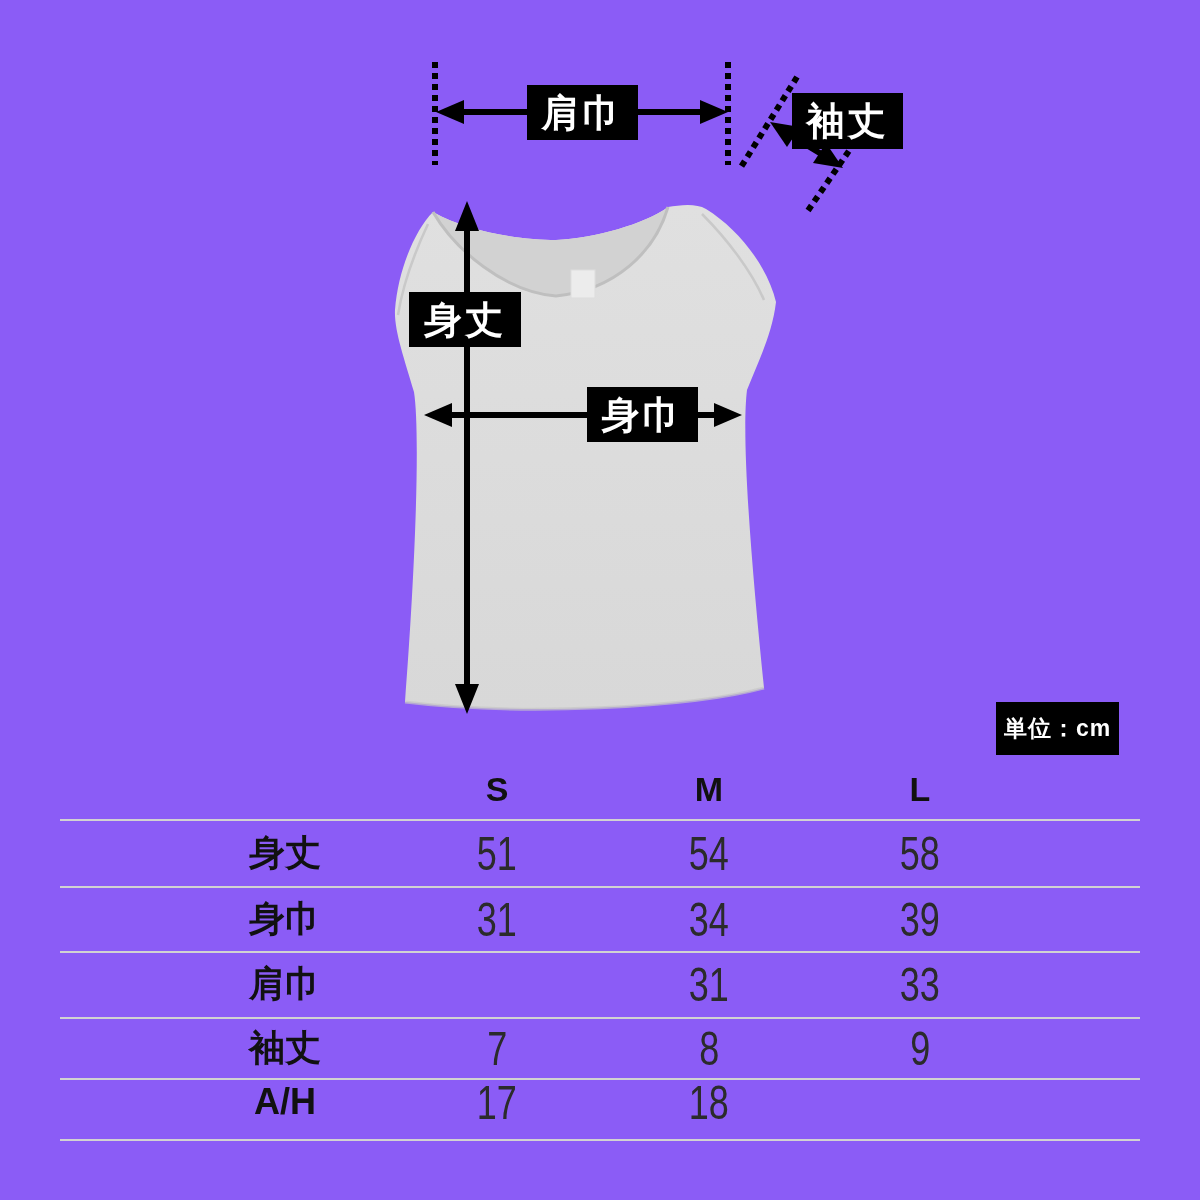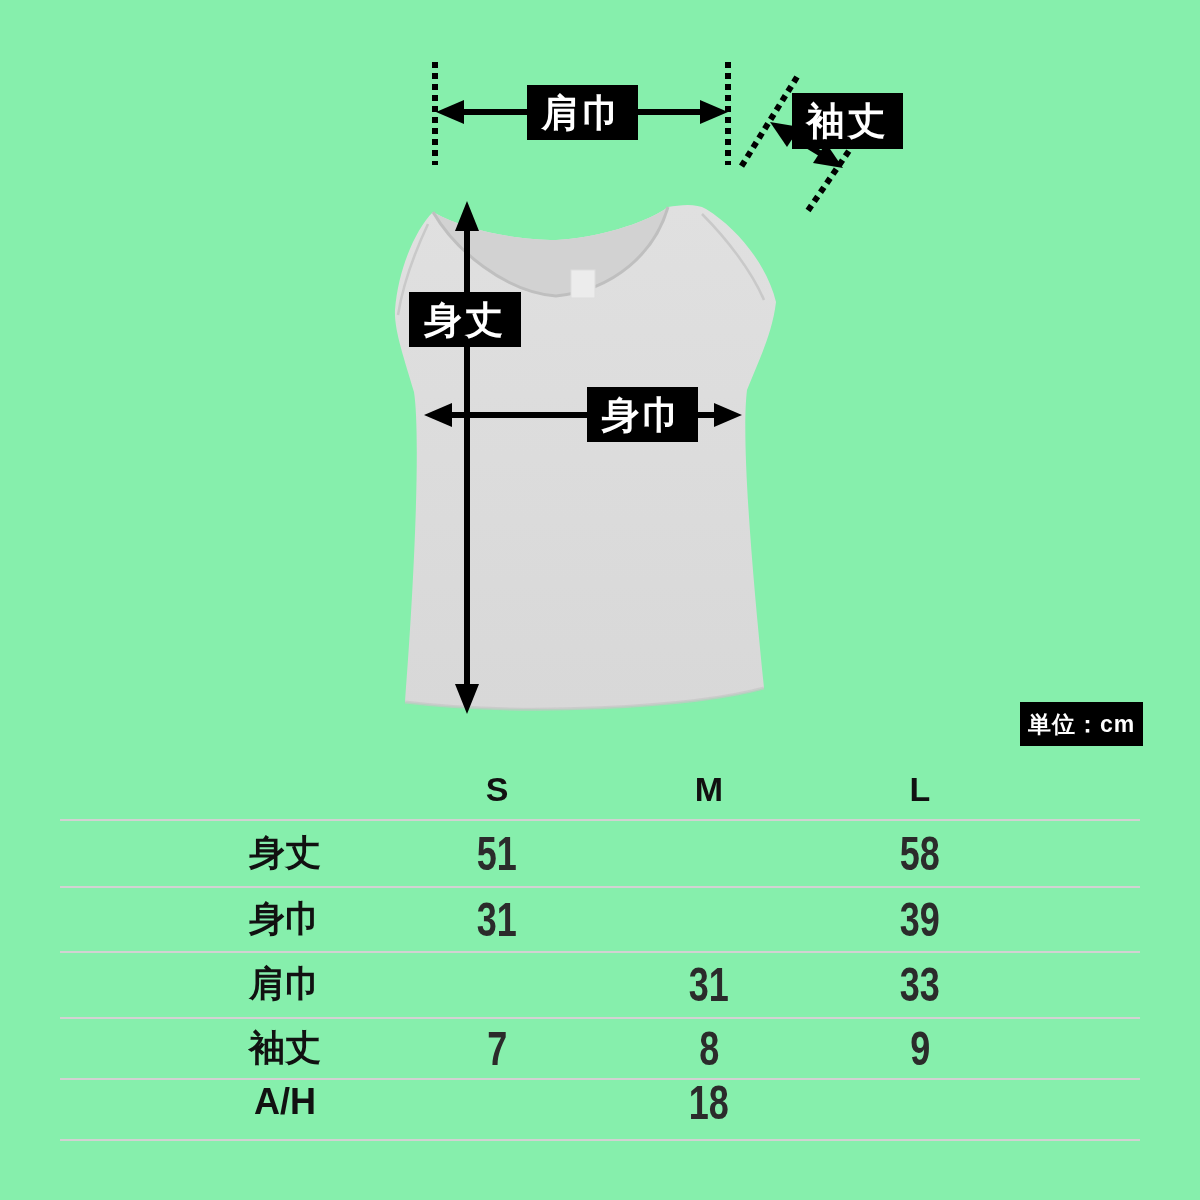--- a/index.html
+++ b/index.html
@@ -1,34 +1,34 @@
 <!DOCTYPE html>
 <html><head>
 <meta charset="utf-8">
 <style>
   html,body { margin:0; padding:0; background:#ffffff; }
   .canvas {
-    position:relative; width:1200px; height:1200px; background:#86efac;
+    position:relative; width:1200px; height:1200px; background:#8b5cf6;
     font-family:"Liberation Sans","DejaVu Sans",sans-serif; overflow:hidden;
   }
   .diagram-svg { position:absolute; left:0; top:0; width:1200px; height:1200px; }
 
   
   .mlabel {
     position:absolute; background:#000000; color:#ffffff;
     display:flex; align-items:center; justify-content:center;
     font-weight:bold; font-size:38px; letter-spacing:3px; line-height:1;
   }
   #label-shoulder { left:527px; top:85px;  width:111px; height:55px; }
   #label-sleeve   { left:792px; top:93px;  width:111px; height:56px; }
   #label-bodylen  { left:409px; top:292px; width:112px; height:55px; }
   #label-bodywid  { left:587px; top:387px; width:111px; height:55px; }
 
   .unit-badge {
-    position:absolute; left:1020px; top:702px; width:123px; height:44px;
+    position:absolute; left:996px; top:702px; width:123px; height:53px;
     background:#000000; color:#ffffff; display:flex; align-items:center;
     justify-content:center; font-size:23px; font-weight:bold; letter-spacing:1px;
   }
 
   
   .trow { position:absolute; left:0; width:1200px; }
   #trow-head { top:760px; height:58px; }
   #trow-0 { top:821px; height:64px; }
   #trow-1 { top:888px; height:62px; }
   #trow-2 { top:953px; height:63px; }
@@ -37,21 +37,21 @@
 
   .cell {
     position:absolute; top:0; height:100%; width:220px;
     display:flex; align-items:center; justify-content:center; color:#111111;
   }
   .cell.lab { left:175px; font-weight:bold; font-size:36px; }
   .cell.c-s { left:387px; }
   .cell.c-m { left:599px; }
   .cell.c-l { left:810px; }
   .cell.head { font-weight:bold; font-size:34px; color:#111111; }
-  .cell.val { font-size:48px; font-weight:bold; color:#2b2b2b; }
+  .cell.val { font-size:48px; font-weight:normal; color:#2b2b2b; }
   .cell.val span { display:inline-block; transform:scaleX(0.75); transform-origin:center; }
 
   .tline {
     position:absolute; left:60px; width:1080px; height:2px; background:#d2d2d2;
   }
   #tline-0 { top:819px; }  #tline-1 { top:886px; }
   #tline-2 { top:951px; }  #tline-3 { top:1017px; }
   #tline-4 { top:1078px; } #tline-5 { top:1139px; }
 </style>
 </head>
@@ -137,32 +137,38 @@
       <div class="cell c-l head">L</div>
     </div>
 
     <div class="tline" id="tline-0"></div>
 
     <div class="trow" id="trow-0">
       <div class="cell lab">身丈</div>
       <div class="cell c-s val">
           <span>51</span>
         </div>
+      <div class="cell c-m val">
+          <span>54</span>
+        </div>
       <div class="cell c-l val">
           <span>58</span>
         </div>
     </div>
 
     <div class="tline" id="tline-1"></div>
 
     <div class="trow" id="trow-1">
       <div class="cell lab">身巾</div>
       <div class="cell c-s val">
           <span>31</span>
         </div>
+      <div class="cell c-m val">
+          <span>34</span>
+        </div>
       <div class="cell c-l val">
           <span>39</span>
         </div>
     </div>
 
     <div class="tline" id="tline-2"></div>
 
     <div class="trow" id="trow-2">
       <div class="cell lab">肩巾</div>
       <div class="cell c-m val">
@@ -185,20 +191,23 @@
         </div>
       <div class="cell c-l val">
           <span>9</span>
         </div>
     </div>
 
     <div class="tline" id="tline-4"></div>
 
     <div class="trow" id="trow-4">
       <div class="cell lab">A/H</div>
+      <div class="cell c-s val">
+          <span>17</span>
+        </div>
       <div class="cell c-m val">
           <span>18</span>
         </div>
     </div>
 
     <div class="tline" id="tline-5"></div>
   </div>
 
 </div>
 

